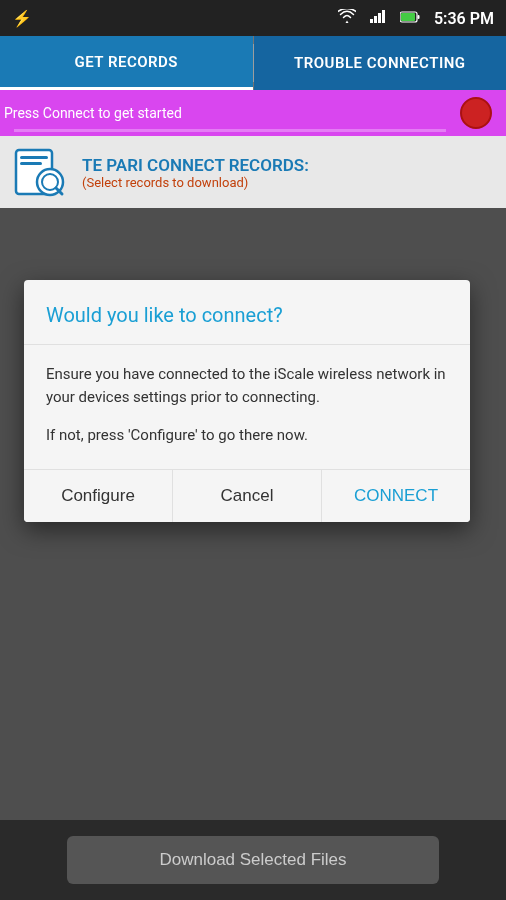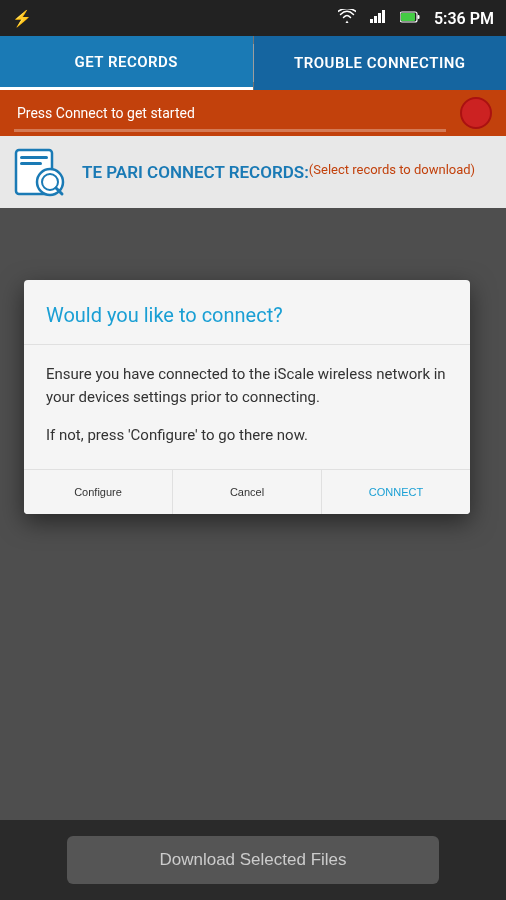--- a/index.html
+++ b/index.html
@@ -78,24 +78,24 @@
     .tab-divider {
       width: 1px;
       background: rgba(255,255,255,0.3);
       margin: 8px 0;
     }
 
     
     .progress-area {
       width: 100%;
       height: 46px;
-      background: #c2410c;
-      display: flex;
-      align-items: center;
-      padding: 0 17px;
+      background: #d946ef;
+      display: flex;
+      align-items: center;
+      padding: 0 4px;
       position: relative;
     }
 
     .progress-text {
       color: white;
       font-size: 14px;
     }
 
     .record-button {
       width: 32px;
@@ -141,21 +141,21 @@
       flex-shrink: 0;
     }
 
     .records-icon svg {
       width: 100%;
       height: 100%;
     }
 
     .records-title-area {
       display: flex;
-      flex-direction: row;
+      flex-direction: column;
     }
 
     .records-title {
       color: #1a7ab5;
       font-size: 17px;
       font-weight: 600;
     }
 
     .records-subtitle {
       color: #c2410c;
@@ -213,21 +213,21 @@
     .dialog-buttons {
       display: flex;
       border-top: 1px solid #e0e0e0;
     }
 
     .dialog-button {
       flex: 1;
       padding: 16px 24px;
       text-align: center;
       cursor: pointer;
-      font-size: 11px;
+      font-size: 17px;
       font-weight: 500;
       color: #333;
       background: #f5f5f5;
       border: none;
       border-right: 1px solid #e0e0e0;
     }
 
     .dialog-button:last-child {
       border-right: none;
       color: #1a9fd4;

